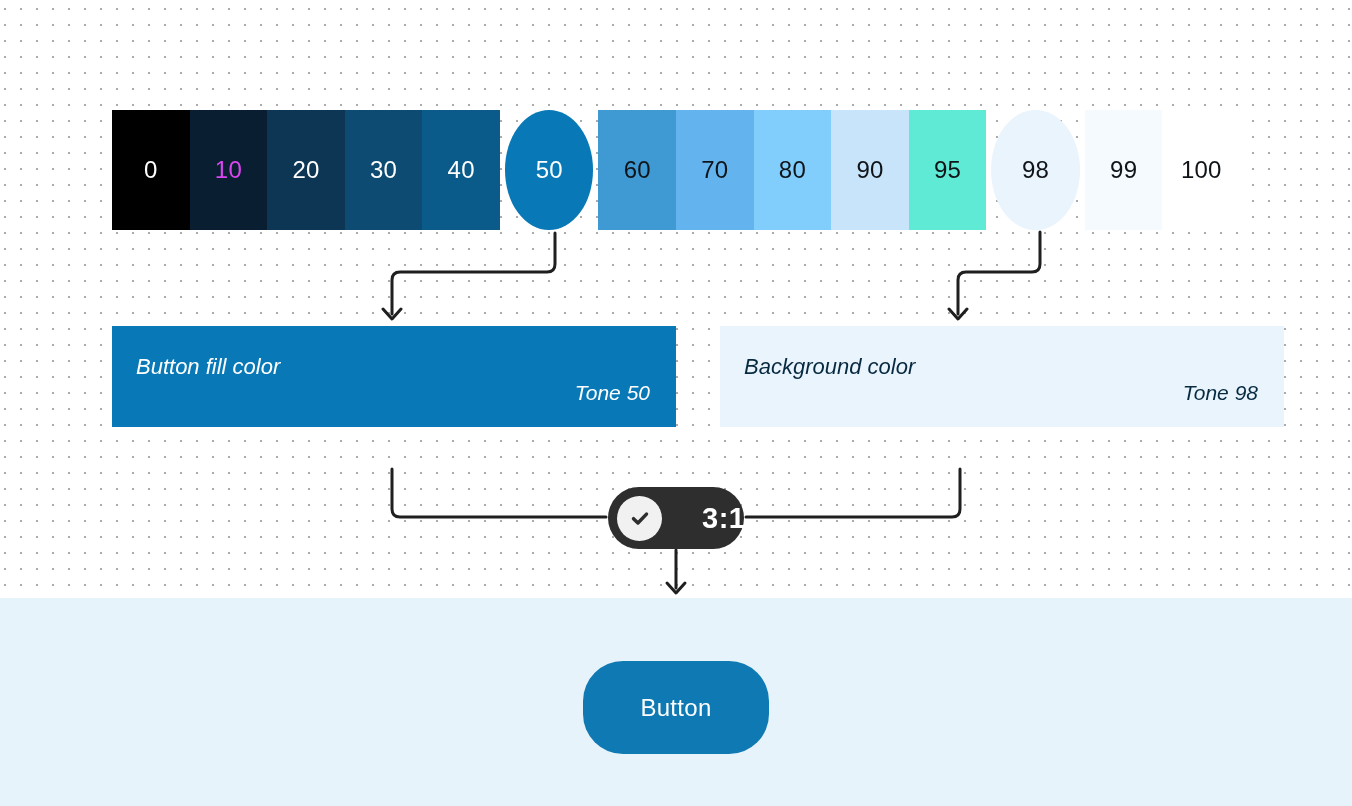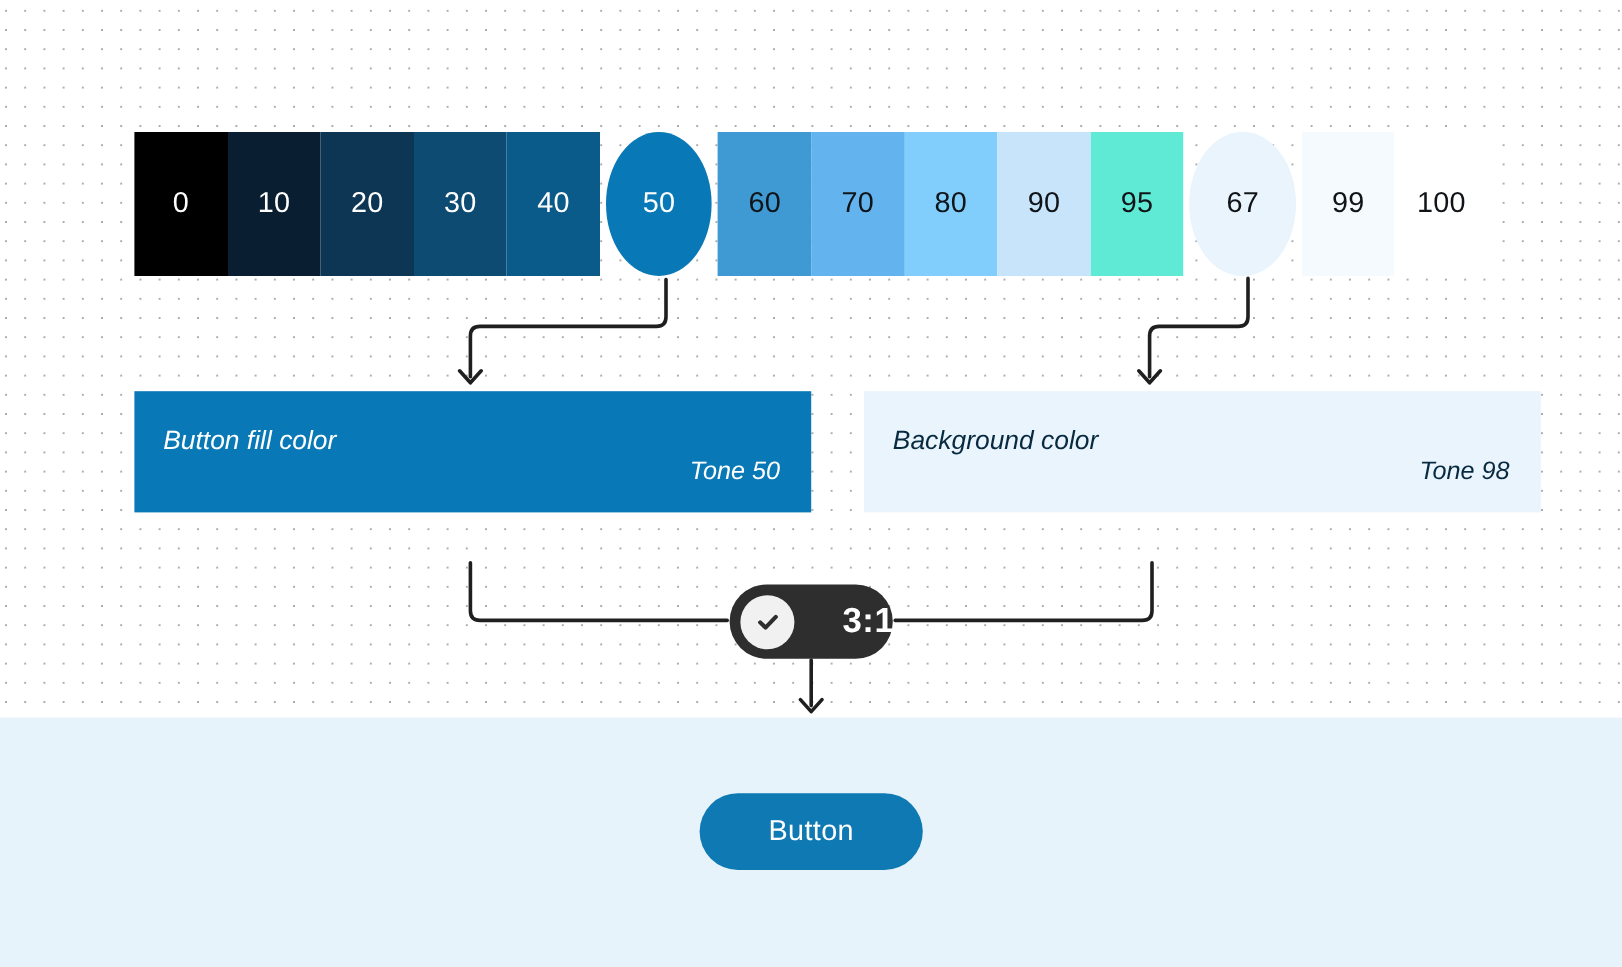--- a/index.html
+++ b/index.html
@@ -84,49 +84,49 @@
     flex:1;text-align:center;
     padding-right:8px;
     font-size:29px;font-weight:600;letter-spacing:.5px;
   }
   
   .preview{
     position:absolute;left:0;top:598px;width:1352px;height:208px;
   }
   .demo-button{
     position:absolute;left:50%;top:63px;transform:translateX(-50%);
-    width:186px;height:64px;
+    width:186px;height:93px;
     border:none;border-radius:40px;
     font-family:inherit;font-size:24px;font-weight:500;letter-spacing:.3px;
     cursor:pointer;
   }
 </style>
 </head>
 <body>
 
 <div class="canvas">
 
   <div class="dot-area"></div>
 
   <div class="palette" id="palette">
       <div class="swatch" style="background: rgb(0, 0, 0); color: rgb(255, 255, 255);">0</div>
-      <div class="swatch" style="background: rgb(9, 30, 48); color: #ffffff;">10</div>
+      <div class="swatch" style="background: rgb(9, 30, 48); color: #d946ef;">10</div>
       <div class="swatch" style="background: rgb(13, 54, 84); color: rgb(255, 255, 255);">20</div>
       <div class="swatch" style="background: rgb(13, 75, 114); color: rgb(255, 255, 255);">30</div>
       <div class="swatch" style="background: rgb(10, 90, 138); color: rgb(255, 255, 255);">40</div>
       <div class="swatch selected">
         <div class="pill" style="background: rgb(8, 121, 182); color: rgb(255, 255, 255);">50</div>
       </div>
       <div class="swatch" style="background: rgb(63, 154, 211); color: rgb(16, 20, 24);">60</div>
       <div class="swatch" style="background: rgb(98, 179, 238); color: rgb(16, 20, 24);">70</div>
       <div class="swatch" style="background: rgb(129, 205, 251); color: rgb(16, 20, 24);">80</div>
       <div class="swatch" style="background: rgb(200, 228, 250); color: rgb(16, 20, 24);">90</div>
       <div class="swatch" style="background: #5eead4; color: rgb(16, 20, 24);">95</div>
       <div class="swatch selected">
-        <div class="pill" style="background: rgb(234, 244, 252); color: rgb(16, 20, 24);">67</div>
+        <div class="pill" style="background: rgb(234, 244, 252); color: rgb(16, 20, 24);">98</div>
       </div>
       <div class="swatch" style="background: rgb(245, 250, 254); color: rgb(16, 20, 24);">99</div>
       <div class="swatch" style="background: rgb(255, 255, 255); color: rgb(16, 20, 24);">100</div>
     </div>
 
   <svg class="connectors" viewBox="0 0 1352 806">
     <g>
       <path d="M555 233 L555 264 Q555 272 547 272 L400 272 Q392 272 392 280 L392 314 M383 309 L392 319 L401 309"></path>
       <path d="M1040 232 L1040 264 Q1040 272 1032 272 L966 272 Q958 272 958 280 L958 314 M949 309 L958 319 L967 309"></path>
       <path d="M392 469 L392 509 Q392 517 400 517 L606 517"></path>

